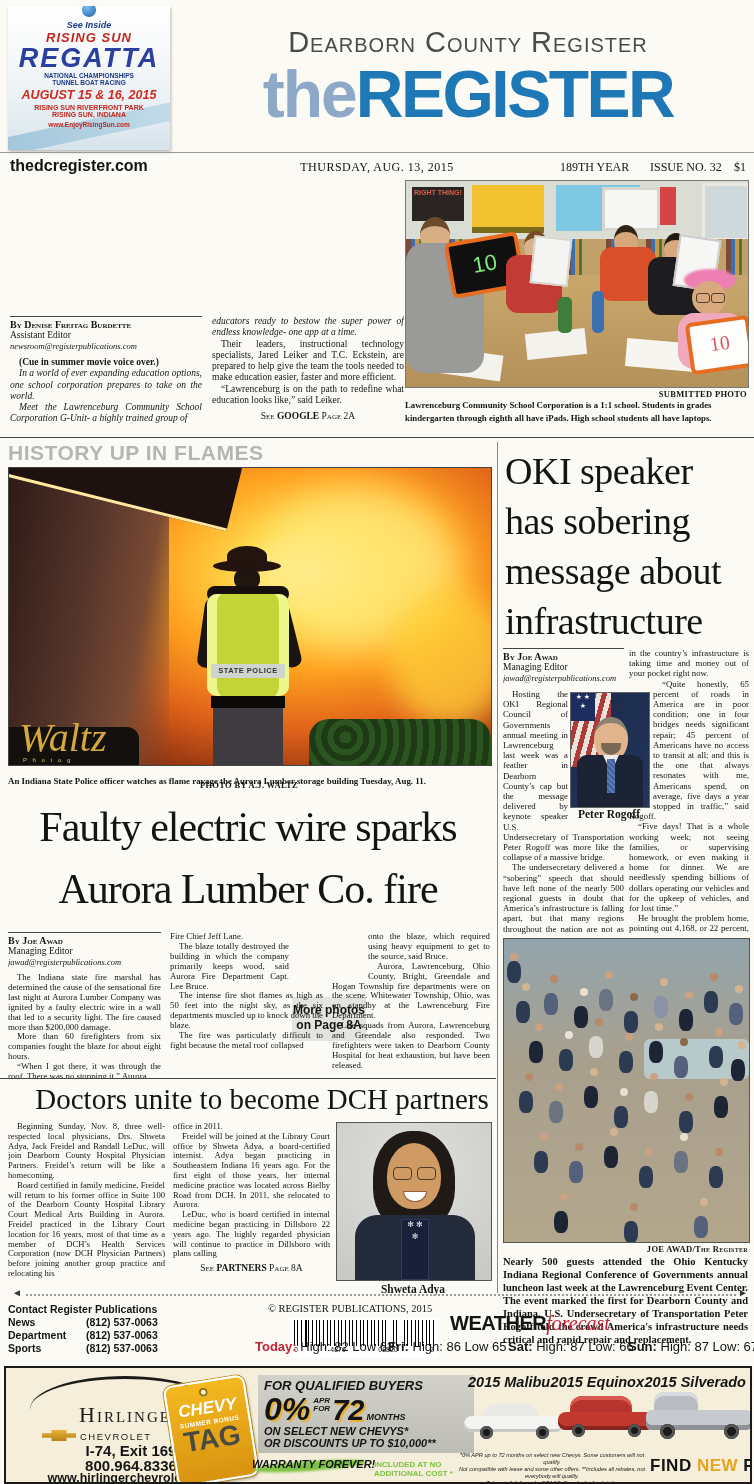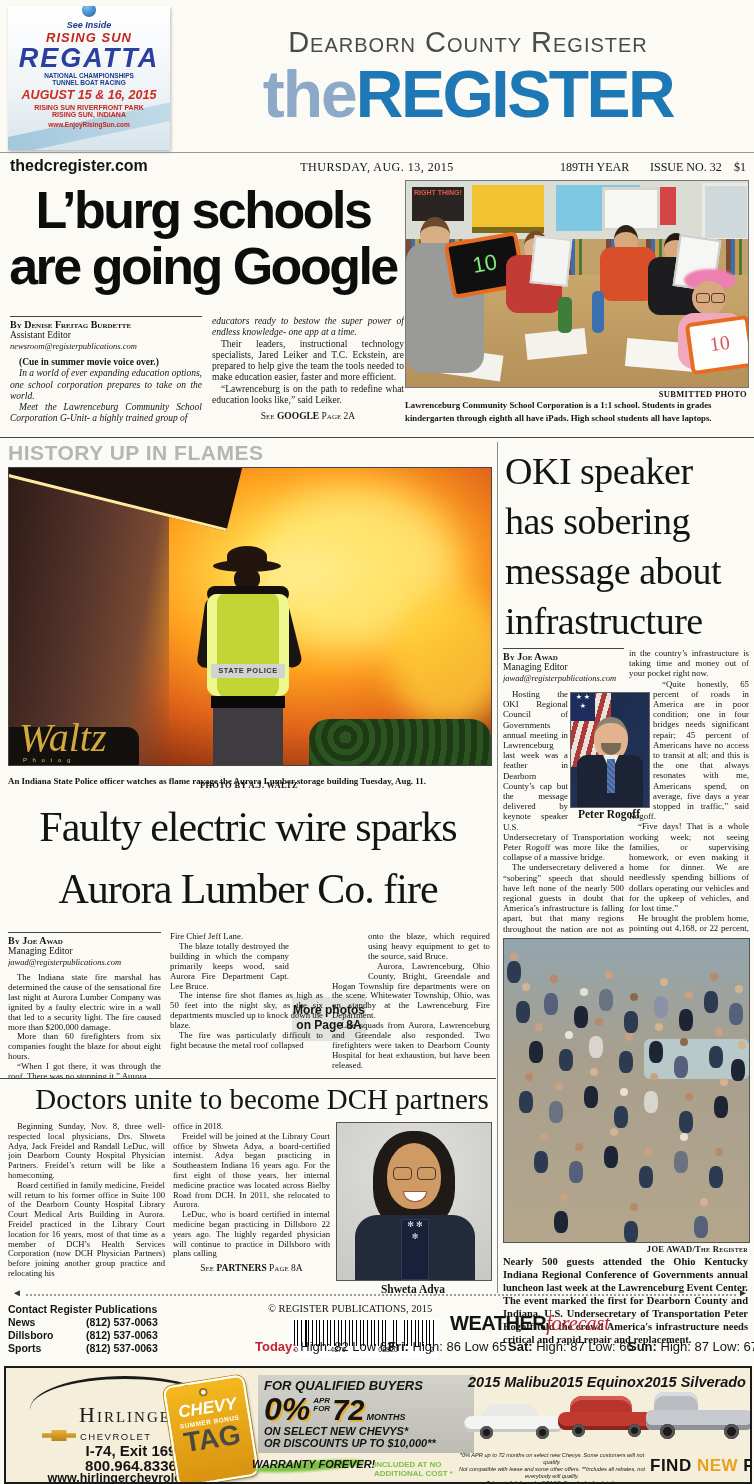--- a/index.html
+++ b/index.html
@@ -63,24 +63,20 @@
     <span style="font-size:66px;font-weight:700;color:#8ea9c8;letter-spacing:-2px;">the</span><span style="font-size:66px;font-weight:800;color:#1e78b5;letter-spacing:-2.5px;">REGISTER</span>
   </div>
   <div class="hr" style="left:0;top:152px;width:754px;border-color:#999;"></div>
 
   <div class="abs sans" style="left:10px;top:157px;font-weight:bold;font-size:16px;">thedcregister.com</div>
   <div class="abs" style="left:250px;top:160px;width:254px;text-align:center;font-size:12px;letter-spacing:.5px;">THURSDAY, AUG. 13, 2015</div>
   <div class="abs" style="left:560px;top:160px;font-size:12px;">189TH YEAR</div>
   <div class="abs" style="left:650px;top:160px;font-size:12px;">ISSUE NO. 32</div>
   <div class="abs" style="left:734px;top:160px;font-size:12px;">$1</div>
 
-  <div class="abs sans" style="left:0;top:182px;width:406px;text-align:center;font-weight:800;font-size:52px;line-height:56px;letter-spacing:-2.5px;color:#0d0d0d;white-space:nowrap;">
-    <div>L’burg schools</div>
-    <div>are going Google</div>
-  </div>
 
   <div class="abs" style="left:405px;top:180px;width:342px;height:206px;border:1px solid #777;overflow:hidden;background:#d9ddd4;">
     <div class="abs" style="left:6px;top:6px;width:48px;height:30px;background:#2a2522;color:#e05a4a;font-family:'Liberation Sans',sans-serif;font-weight:900;font-size:7px;line-height:8px;padding:2px;">RIGHT THING!</div>
     <div class="abs" style="left:66px;top:4px;width:72px;height:42px;background:#f2c230;border-bottom:6px solid #7a6a1a;"></div>
     <div class="abs" style="left:150px;top:4px;width:84px;height:46px;background:#7ec8e3;"></div>
     <div class="abs" style="left:244px;top:6px;width:26px;height:38px;background:#d64545;"></div>
     <div class="abs" style="left:296px;top:2px;width:42px;height:52px;background:#cfd8da;border:3px solid #ece9e2;"></div>
     <div class="abs" style="left:0;top:58px;width:342px;height:36px;background:#c2a069 repeating-linear-gradient(90deg,#7a4a3a 0 5px,#3a6fb0 5px 9px,#c94 9px 13px,#4a7a3a 13px 16px,#c2a069 16px 40px);"></div>
     <div class="abs" style="left:0;top:94px;width:342px;height:112px;background:linear-gradient(180deg,#c9a76c,#b5915a);"></div>
     <div class="abs" style="left:120px;top:150px;width:60px;height:26px;background:#f4f2ec;transform:rotate(-6deg);"></div>
@@ -196,21 +192,21 @@
     <p class="bp">Life squads from Aurora, Lawrenceburg and Greendale also responded. Two firefighters were taken to Dearborn County Hospital for heat exhaustion, but have been released.</p>
   </div>
 
   <div class="hr" style="left:0;top:1078px;width:496px;border-color:#444;"></div>
   <div class="abs" style="left:0;top:1083px;width:524px;text-align:center;font-size:29px;white-space:nowrap;">Doctors unite to become DCH partners</div>
   <div class="col" style="left:8px;top:1122px;width:157px;height:168px;font-size:8.6px;line-height:9.8px;">
     <p class="bp">Beginning Sunday, Nov. 8, three well-respected local physicians, Drs. Shweta Adya, Jack Freidel and Randall LeDuc, will join Dearborn County Hospital Physician Partners. Freidel’s return will be like a homecoming.</p>
     <p class="bp">Board certified in family medicine, Freidel will return to his former office in Suite 100 of the Dearborn County Hospital Library Court Medical Arts Building in Aurora. Freidel practiced in the Library Court location for 16 years, most of that time as a member of DCH’s Health Services Corporation (now DCH Physician Partners) before joining another group practice and relocating his</p>
   </div>
   <div class="col" style="left:173px;top:1122px;width:157px;height:168px;font-size:8.6px;line-height:9.8px;">
-    <p class="bp ni">office in 2018.</p>
+    <p class="bp ni">office in 2011.</p>
     <p class="bp">Freidel will be joined at the Library Court office by Shweta Adya, a board-certified internist.  Adya began practicing in Southeastern Indiana 16 years ago. For the first eight of those years, her internal medicine practice was located across Bielby Road from DCH. In 2011, she relocated to Aurora.</p>
     <p class="bp">LeDuc, who is board certified in internal medicine began practicing in Dillsboro 22 years ago. The highly regarded physician will continue to practice in Dillsboro with plans calling</p>
     <div class="see-more"><span>See </span><b>PARTNERS</b><span> Page 8A</span></div>
   </div>
 
   <div class="abs" style="left:336px;top:1122px;width:154px;height:157px;border:1px solid #555;overflow:hidden;background:radial-gradient(circle at 50% 30%,#e0e0de,#c7c7c4);">
     <div class="abs" style="left:36px;top:8px;width:82px;height:100px;border-radius:46% 46% 42% 42%;background:#201a17;"></div>
     <div class="abs" style="left:50px;top:20px;width:54px;height:66px;border-radius:50% 50% 46% 46%;background:#cf9a64;"></div>
     <div class="abs" style="left:56px;top:44px;width:17px;height:11px;border:1.5px solid #4a3a2a;border-radius:4px;"></div>
     <div class="abs" style="left:80px;top:44px;width:17px;height:11px;border:1.5px solid #4a3a2a;border-radius:4px;"></div>
@@ -269,21 +265,21 @@
   <div class="abs" style="left:12px;top:1287px;font-size:10px;color:#333;">◄</div>
   <div class="abs" style="left:738px;top:1287px;font-size:10px;color:#333;">►</div>
 
   <div class="abs sans" style="left:8px;top:1303px;width:180px;font-size:10.5px;line-height:13px;font-weight:bold;">
     <div>Contact Register Publications</div>
     <div style="display:flex;">
         <span style="width:78px;">News</span>
         <span>(812) 537-0063</span>
       </div>
     <div style="display:flex;">
-        <span style="width:78px;">Dillsboro</span>
+        <span style="width:78px;">Department</span>
         <span>(812) 537-0063</span>
       </div>
     <div style="display:flex;">
         <span style="width:78px;">Sports</span>
         <span>(812) 537-0063</span>
       </div>
   </div>
 
   <div class="abs sc" style="left:268px;top:1303px;font-size:10.5px;">© REGISTER PUBLICATIONS, 2015</div>
 

